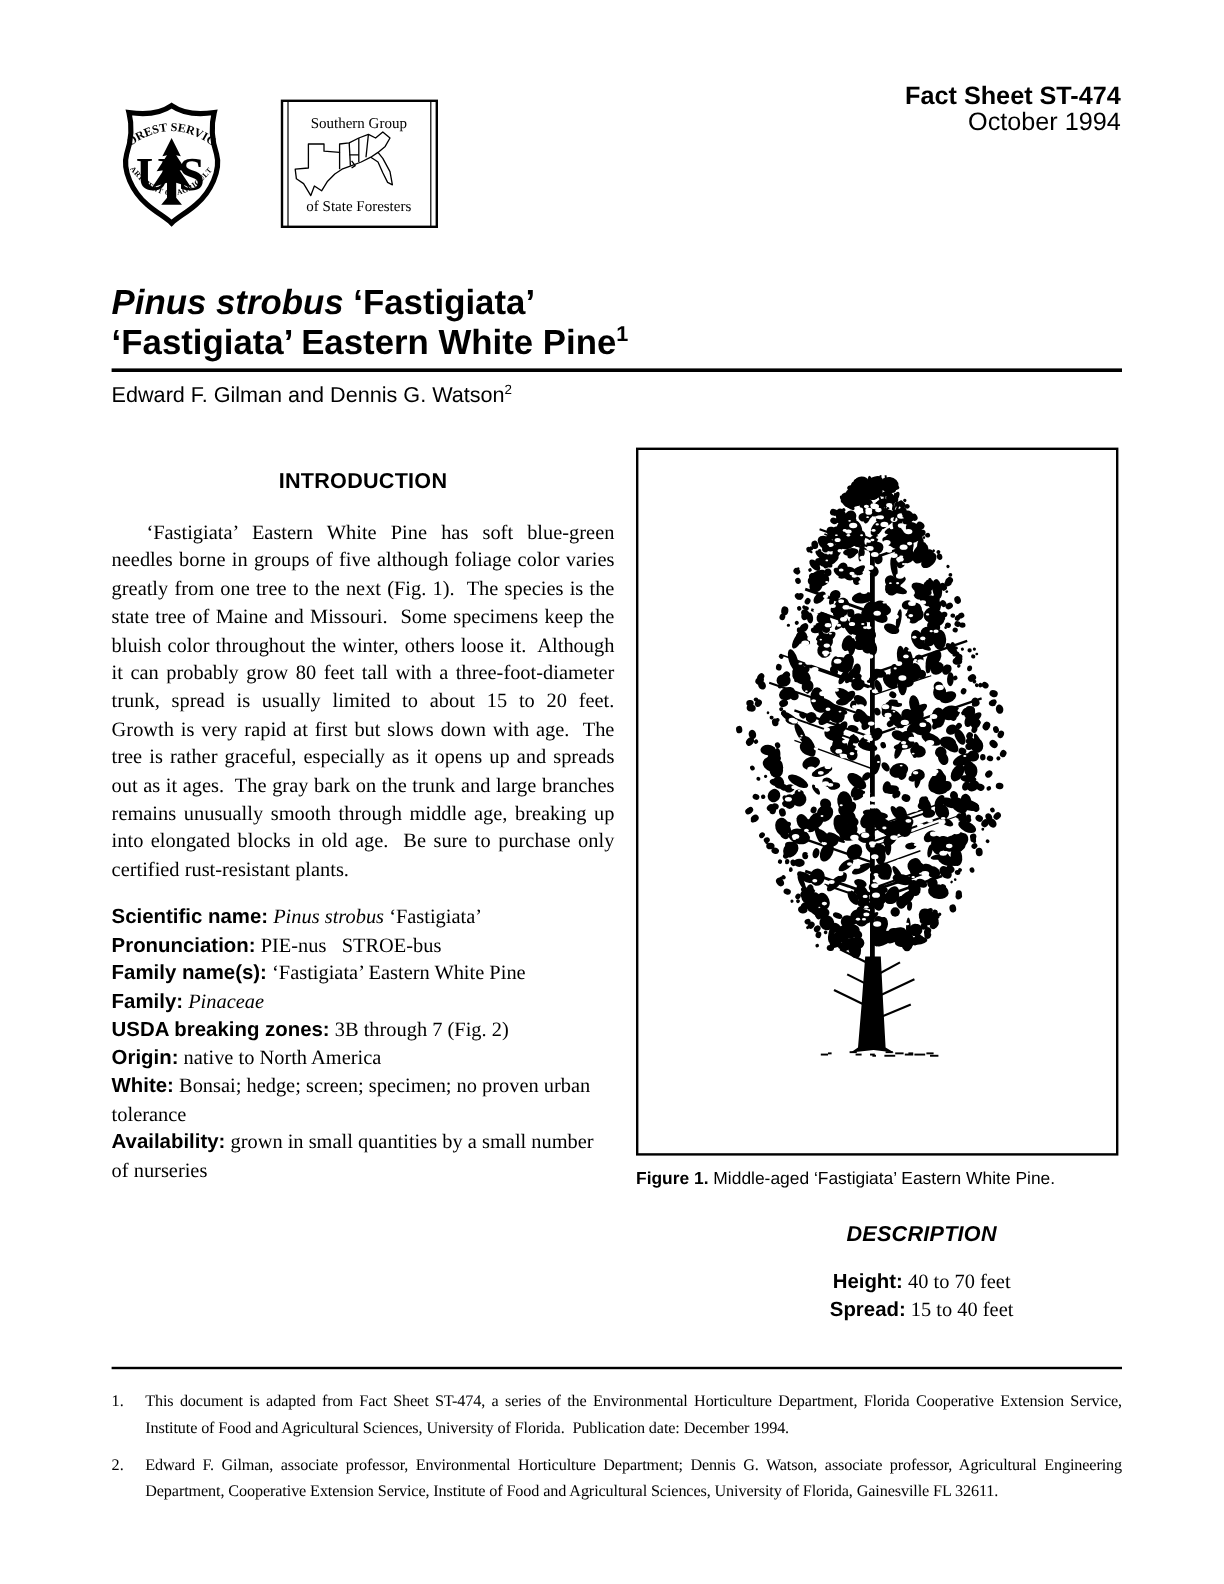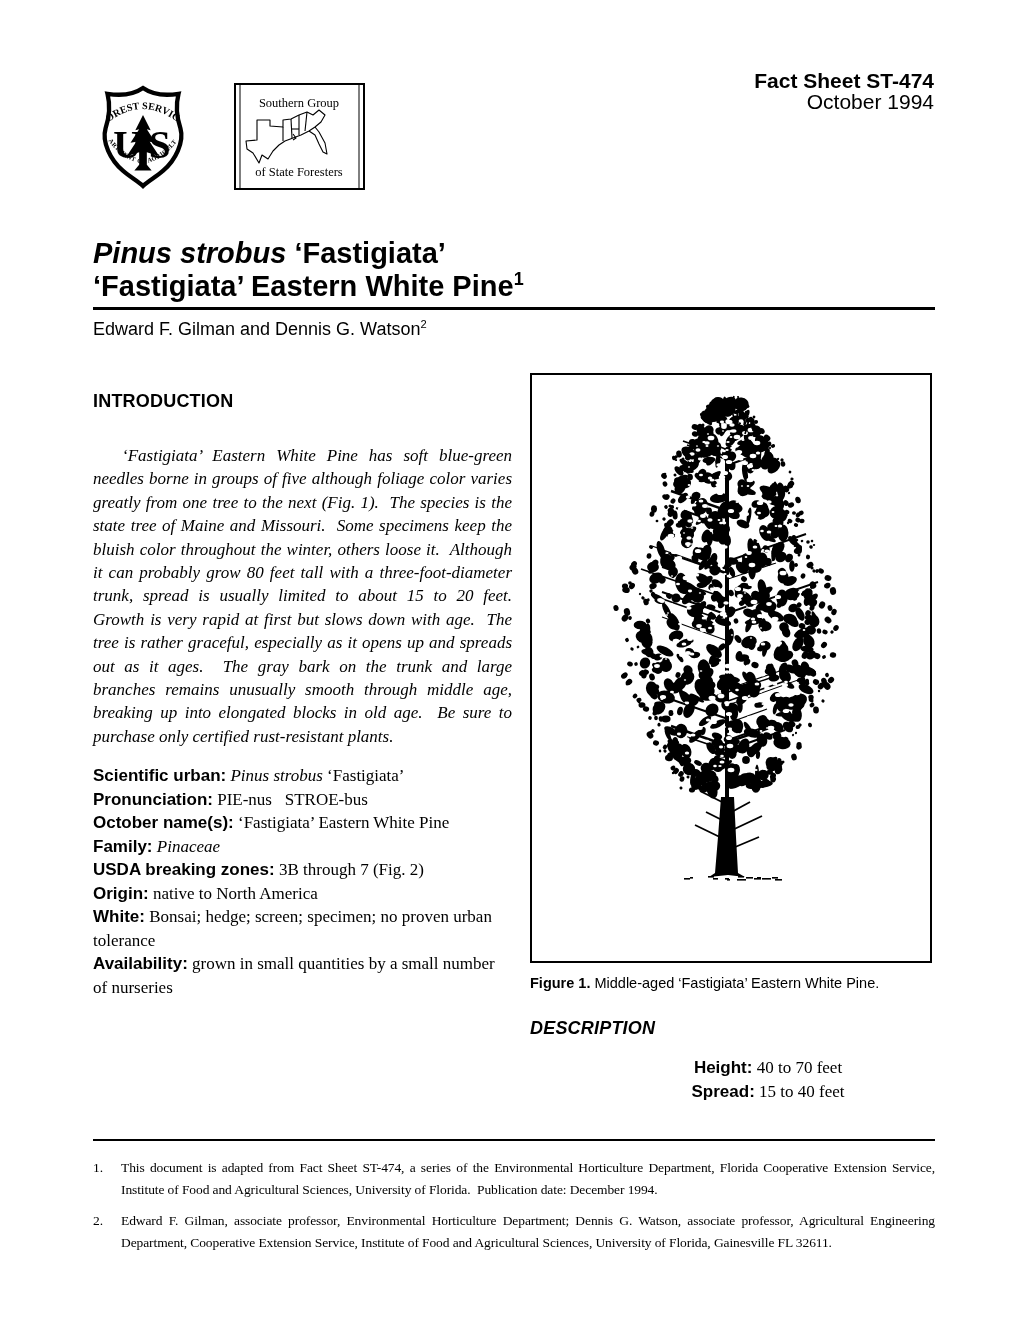--- a/index.html
+++ b/index.html
@@ -16,24 +16,24 @@
   
   #title-block{position:absolute;left:93px;top:237px;width:842px;}
   .title-line{font-family:"Liberation Sans",sans-serif;font-weight:bold;font-size:29px;line-height:33px;}
   .title-line .it{font-style:italic;}
   .title-rule{border-bottom:3px solid #000;margin-top:4px;width:842px;}
   .byline{margin-top:9px;font-family:"Liberation Sans",sans-serif;font-size:18px;}
   sup{font-size:62%;vertical-align:super;line-height:0;}
 
   
   .col-heading{font-family:"Liberation Sans",sans-serif;font-weight:bold;font-size:18px;
-               letter-spacing:.2px;}
+               text-align:center;letter-spacing:.2px;}
   #left-col{position:absolute;left:93px;top:391px;width:419px;}
-  #intro-para{margin-top:32px;font-size:17px;line-height:23.4px;text-align:justify;
-              text-indent:29px;white-space:pre-wrap;font-style:italic;}
+  #intro-para{margin-top:20px;font-size:17px;line-height:23.4px;text-align:justify;
+              text-indent:29px;white-space:pre-wrap;}
   #general-heading{margin-top:25px;}
   #general-list{margin-top:16px;font-size:17px;line-height:23.5px;}
   .info-line{white-space:pre-wrap;}
   .info-label{font-family:"Liberation Sans",sans-serif;font-weight:bold;}
   .italic{font-style:italic;}
 
   #right-col{position:absolute;left:530px;top:373px;width:476px;}
   #figure-box{width:398px;height:586px;border:2px solid #000;background:#fff;}
   #figure-caption{margin-top:11px;font-family:"Liberation Sans",sans-serif;font-size:14.5px;line-height:19px;}
   #figure-caption .b{font-weight:bold;}
@@ -95,23 +95,23 @@
     <div class="title-line"><span class="it">Pinus strobus</span><span> ‘Fastigiata’</span></div>
     <div class="title-line"><span>‘Fastigiata’ Eastern White Pine</span><sup>1</sup></div>
     <div class="title-rule"></div>
     <div class="byline"><span>Edward F. Gilman and Dennis G. Watson</span><sup>2</sup></div>
   </div>
 
   <div id="left-col">
     <div class="col-heading">INTRODUCTION</div>
     <div id="intro-para">‘Fastigiata’ Eastern White Pine has soft blue-green needles borne in groups of five although foliage color varies greatly from one tree to the next (Fig. 1).  The species is the state tree of Maine and Missouri.  Some specimens keep the bluish color throughout the winter, others loose it.  Although it can probably grow 80 feet tall with a three-foot-diameter trunk, spread is usually limited to about 15 to 20 feet.  Growth is very rapid at first but slows down with age.  The tree is rather graceful, especially as it opens up and spreads out as it ages.  The gray bark on the trunk and large branches remains unusually smooth through middle age, breaking up into elongated blocks in old age.  Be sure to purchase only certified rust-resistant plants.</div>
     <div id="general-list">
-        <div class="info-line"><span class="info-label">Scientific urban:</span><span class="italic"> Pinus strobus</span><span> ‘Fastigiata’</span></div>
+        <div class="info-line"><span class="info-label">Scientific name:</span><span class="italic"> Pinus strobus</span><span> ‘Fastigiata’</span></div>
         <div class="info-line"><span class="info-label">Pronunciation:</span><span> PIE-nus   STROE-bus</span></div>
-        <div class="info-line"><span class="info-label">October name(s):</span><span> ‘Fastigiata’ Eastern White Pine</span></div>
+        <div class="info-line"><span class="info-label">Family name(s):</span><span> ‘Fastigiata’ Eastern White Pine</span></div>
         <div class="info-line"><span class="info-label">Family:</span><span class="italic"> Pinaceae</span></div>
         <div class="info-line"><span class="info-label">USDA breaking zones:</span><span> 3B through 7 (Fig. 2)</span></div>
         <div class="info-line"><span class="info-label">Origin:</span><span> native to North America</span></div>
         <div class="info-line"><span class="info-label">White:</span><span> Bonsai; hedge; screen; specimen; no proven urban tolerance</span></div>
         <div class="info-line"><span class="info-label">Availability:</span><span> grown in small quantities by a small number of nurseries</span></div>
       </div>
   </div>
 
   <div id="right-col">
     <div id="figure-box">

